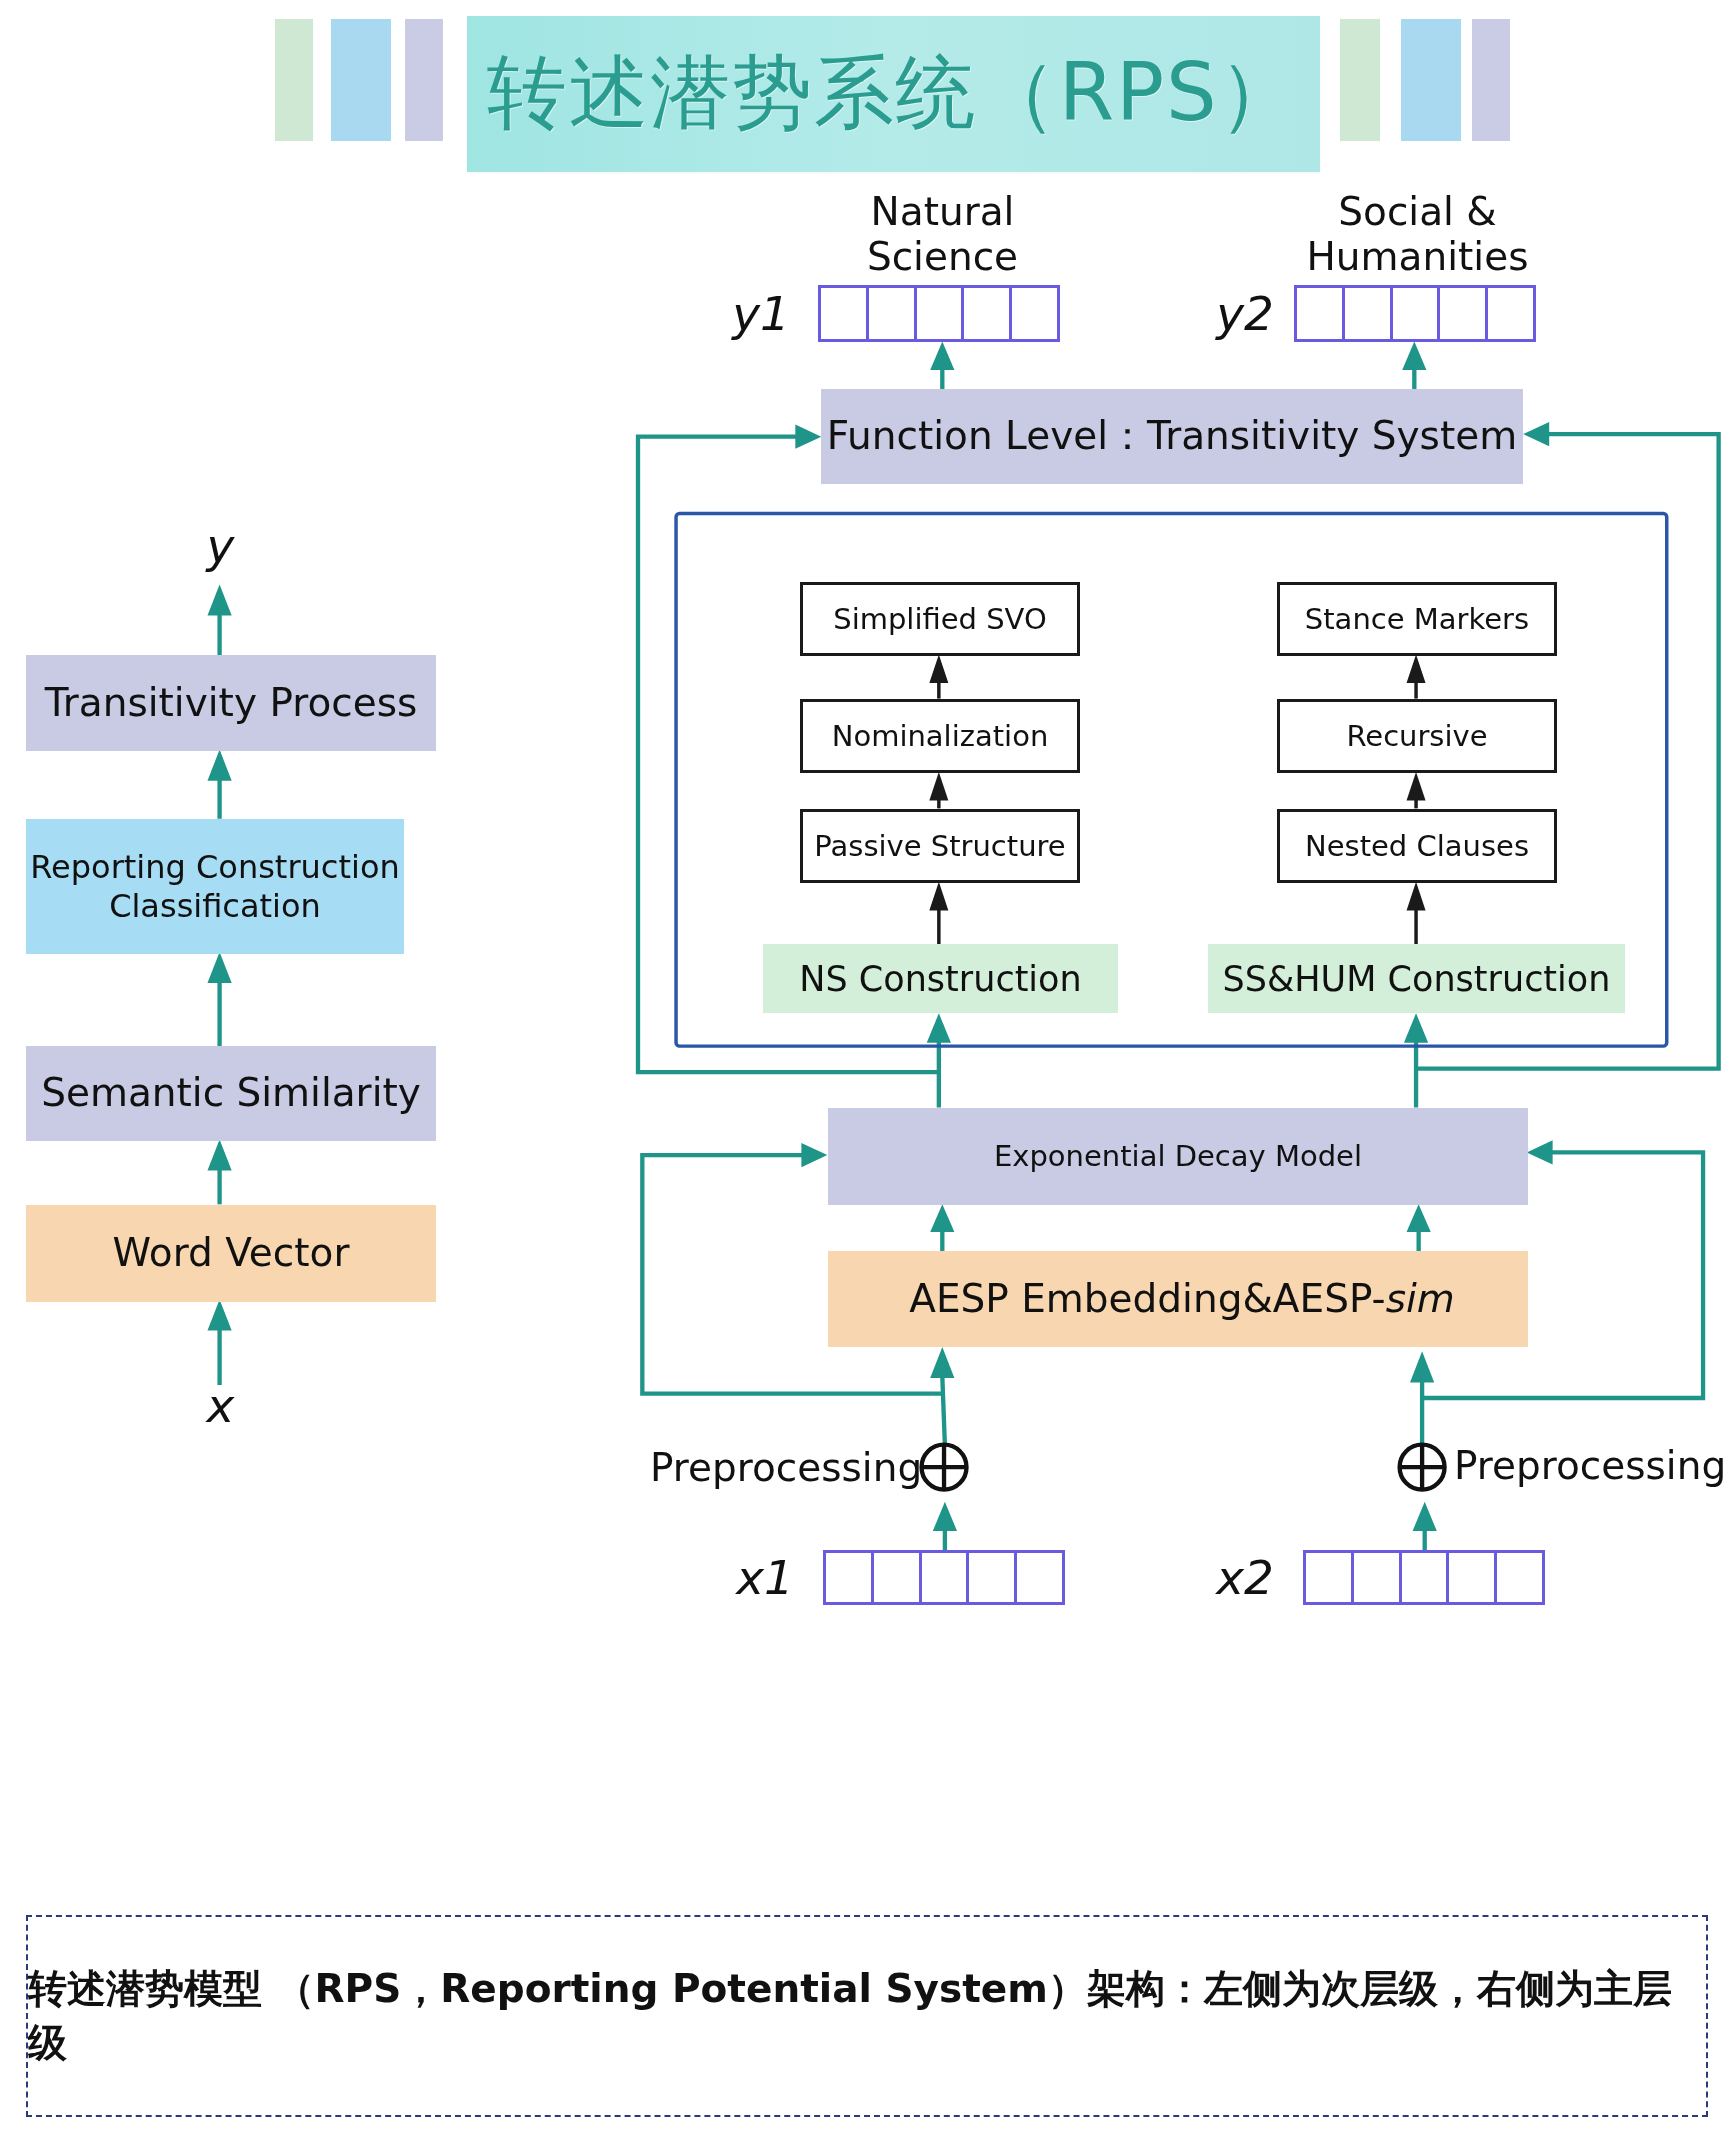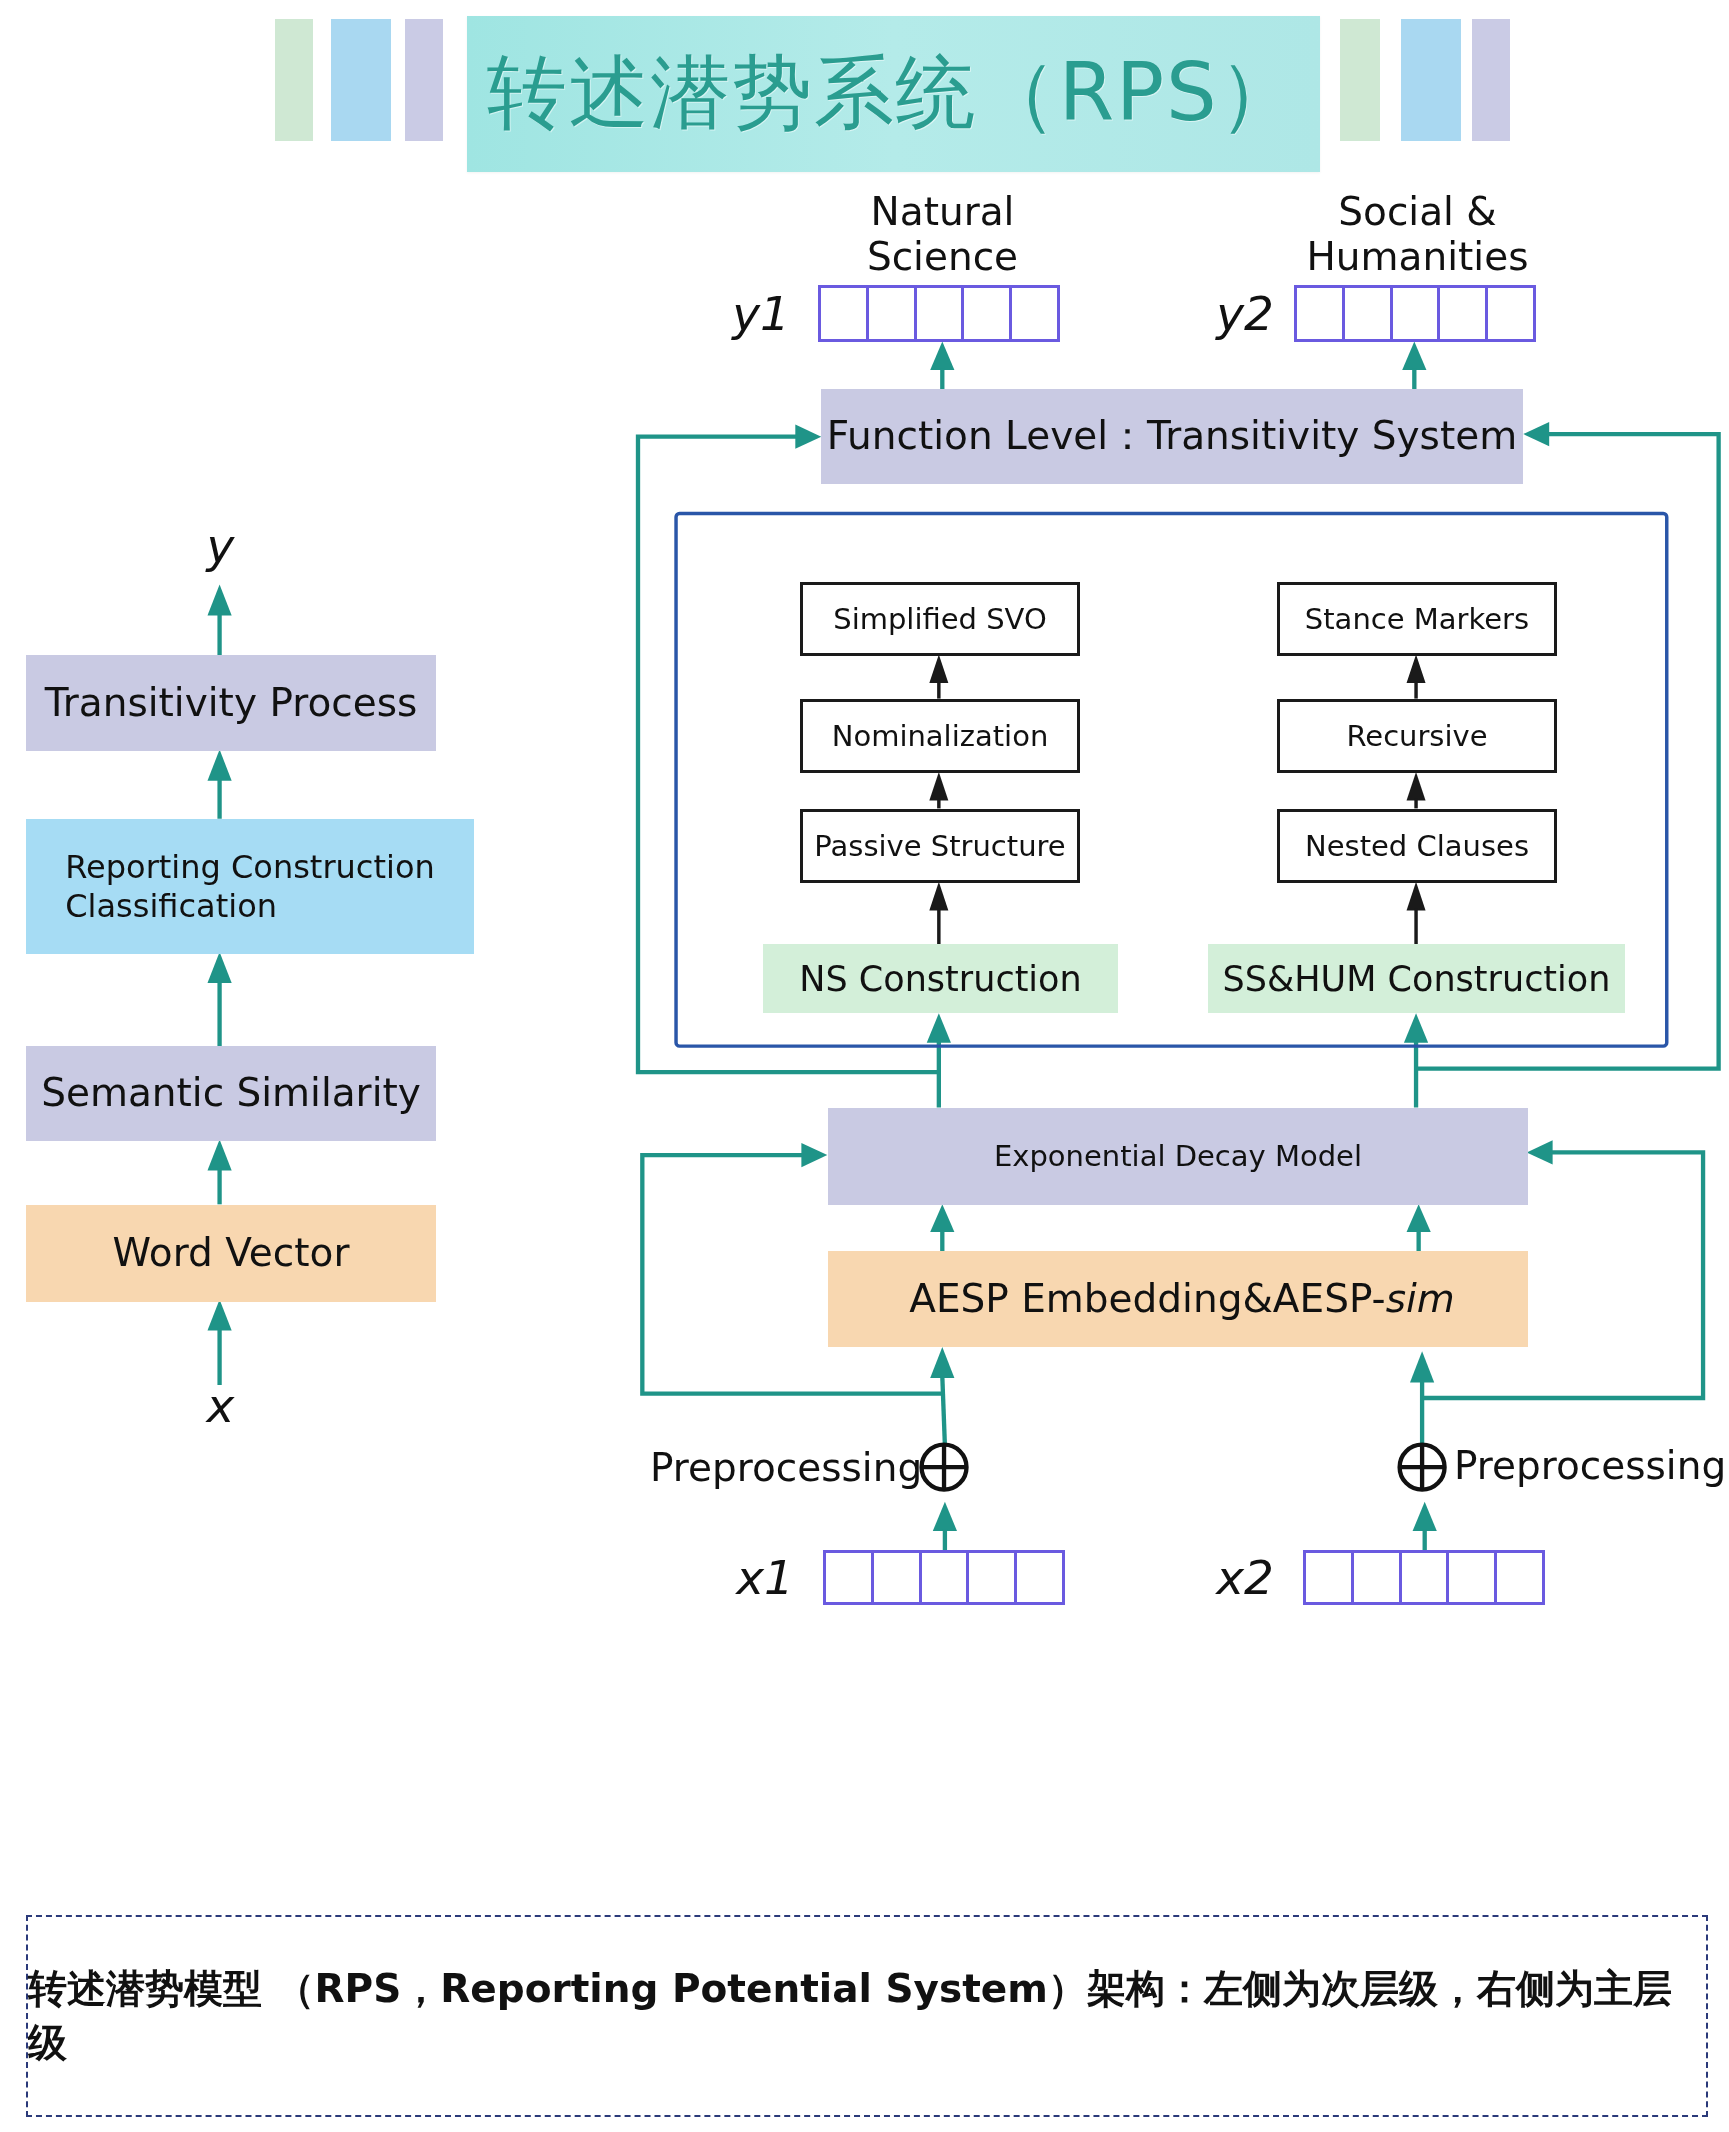--- a/index.html
+++ b/index.html
@@ -7,21 +7,21 @@
          font-family: "DejaVu Sans", "Liberation Sans", sans-serif; color: #111; }
   .bar { position: absolute; top: 19px; height: 122px; }
   .banner { position: absolute; left: 467px; top: 15.6px; width: 853px; height: 156px;
             background: linear-gradient(90deg, #9fe5e2 0%, #b4ebe9 50%, #aee7e6 100%);
             display: flex; align-items: center; justify-content: center;
             box-shadow: 0 0.9px 2.6px rgba(0,0,0,0.05); }
   .banner span { font-size: 80px; color: #2a9d90; letter-spacing: 1.7px;
                  font-family: "DejaVu Sans", sans-serif; font-weight: 400;
                  text-shadow: 0.9px 0.9px 0 rgba(255,255,255,0.5); }
   .box { position: absolute; display: flex; align-items: center; justify-content: center;
-         text-align: left; box-sizing: border-box; line-height: 1.2; }
+         text-align: center; box-sizing: border-box; line-height: 1.2; }
   .lav { background: #c9cae3; }
   .sky { background: #a6dcf4; }
   .peach { background: #f8d7b0; }
   .mint { background: #d3efd9; }
   .outline { background: #ffffff; border: 3.5px solid #1a1a1a; }
   .lbl { position: absolute; text-align: center; font-size: 39px; line-height: 1.15; }
   .ital { font-style: italic; }
   svg.wires { position: absolute; left: 0; top: 0; width: 1729px; height: 2132px; pointer-events: none; }
   .vec { position: absolute; display: flex; border: 3.5px solid #6a5ae0; box-sizing: border-box; background: #fff; }
   .vec .cell { flex: 1; border-right: 3.5px solid #6a5ae0; }
@@ -142,21 +142,21 @@
       <line x1="1619" y1="1697" x2="1671" y2="1697"></line>
       <line x1="1645" y1="1671" x2="1645" y2="1723"></line>
     </g>
   </g>
 </svg>
 
 <div class="lbl ital" style="left:199px;top:519px;width:43px;font-size:47px;">y</div>
 <div class="box lav" style="left:26px;top:655px;width:410px;height:96px;font-size:39px;">
   <span>Transitivity Process</span>
 </div>
-<div class="box sky" style="left:26px;top:819px;width:448px;height:135px;font-size:32px;white-space:pre-line;">
+<div class="box sky" style="left:26px;top:819px;width:378px;height:135px;font-size:32px;white-space:pre-line;">
   <span>Reporting Construction
 Classification</span>
 </div>
 <div class="box lav" style="left:26px;top:1046px;width:410px;height:95px;font-size:39px;">
   <span>Semantic Similarity</span>
 </div>
 <div class="box peach" style="left:26px;top:1205px;width:410px;height:97px;font-size:39px;">
   <span>Word Vector</span>
 </div>
 <div class="lbl ital" style="left:199px;top:1379px;width:43px;font-size:47px;">x</div>

